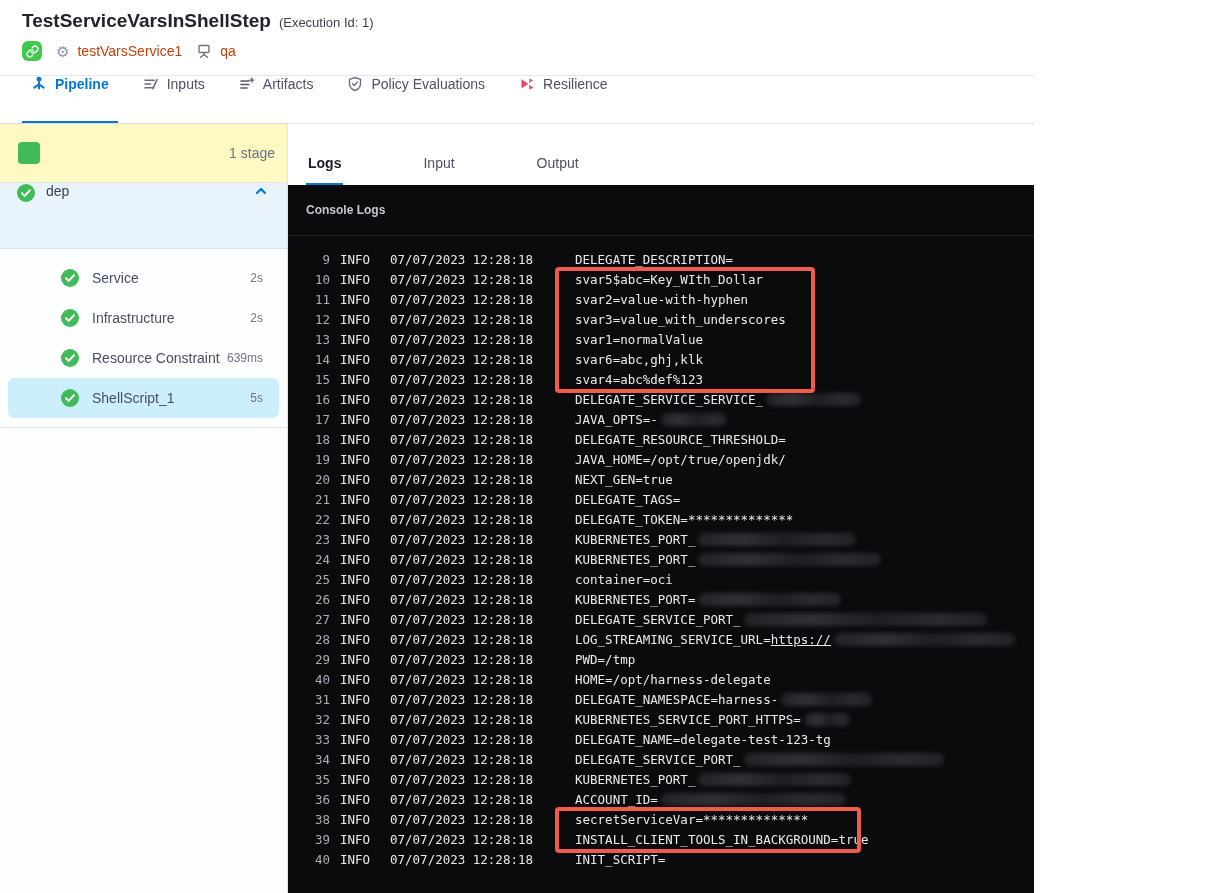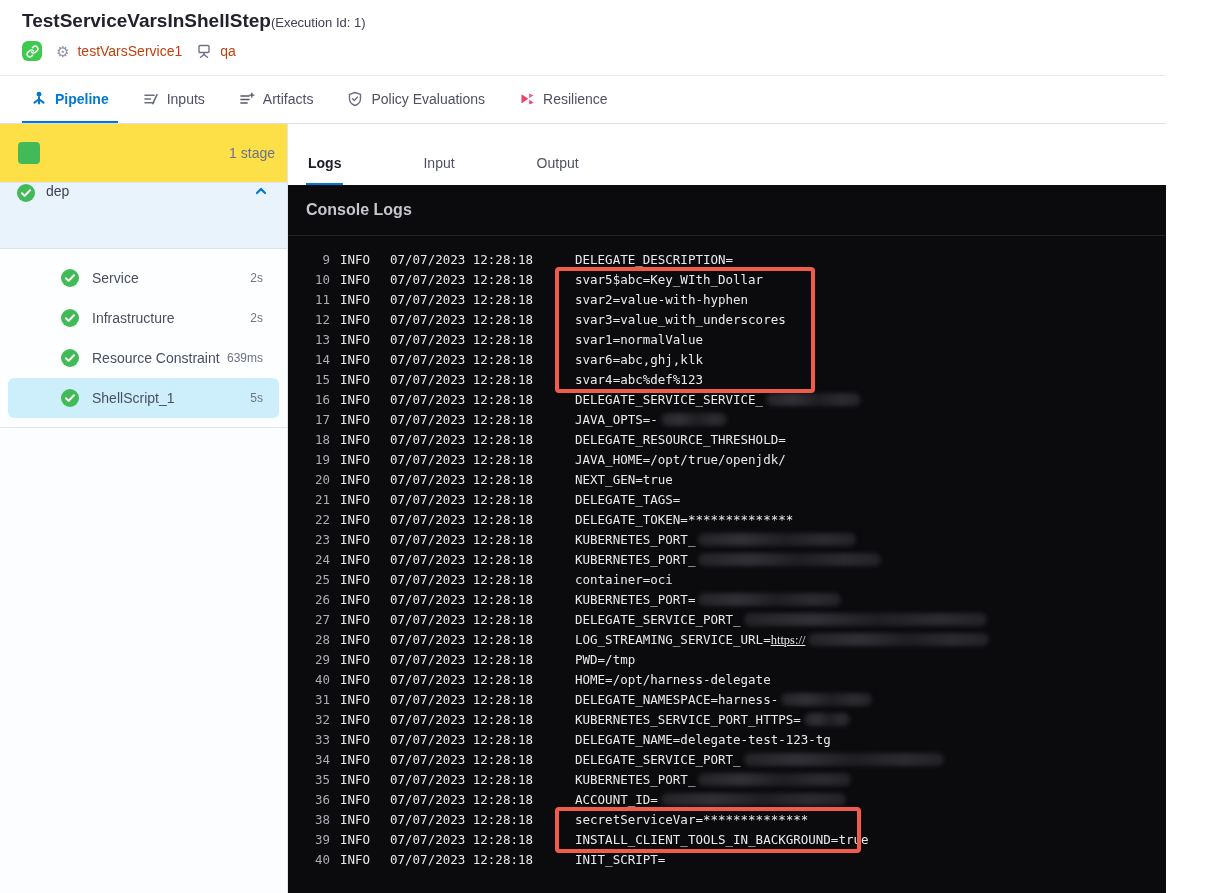--- a/index.html
+++ b/index.html
@@ -1,41 +1,41 @@
 <!DOCTYPE html>
 <html><head>
 <meta charset="utf-8">
 <style>
   * { margin:0; padding:0; box-sizing:border-box; }
   html,body { background:#fff; }
   body { width:1206px; height:893px; overflow:hidden; font-family:"Liberation Sans", sans-serif; color:#22222e; }
-  .page { width:1166px; height:893px; display:flex; flex-direction:column; }
+  .page { width:1034px; height:893px; display:flex; flex-direction:column; }
 
   
   .top-header { height:76px; background:#fff; border-bottom:1px solid #e7e8ee; padding:10px 0 0 22px; flex:none; }
   .title-row { display:flex; align-items:baseline; }
   .page-title { font-size:19px; font-weight:bold; color:#22222e; }
-  .exec-id { font-size:13px; color:#3f4151; }
+  .exec-id { font-size:13px; color:#3f4151; margin-left:8px; }
   .meta-row { display:flex; align-items:center; margin-top:9px; }
   .app-icon { width:20px; height:20px; border-radius:6px; background:#3fc94e; display:flex; align-items:center; justify-content:center; flex:none; }
   .gear-icon { font-size:15px; color:#8d93a3; margin-left:14px; line-height:1; }
   .meta-name { font-size:14px; color:#c2410c; margin-left:8px; }
   .env-icon { margin-left:14px; display:flex; }
 
   
   .main-tabs { height:48px; border-bottom:1px solid #dcdde5; display:flex; align-items:stretch; padding-left:22px; flex:none; background:#fff; }
-  .main-tab { display:flex; align-items:center; gap:8px; padding:0 9px; margin-right:16px; font-size:14px; color:#4f5162; border-bottom:2px solid transparent; cursor:pointer; }
+  .main-tab { display:flex; gap:8px; padding:0 9px; margin-right:16px; font-size:14px; color:#4f5162; border-bottom:2px solid transparent; cursor:pointer; }
   .main-tab.active { color:#0278d5; font-weight:bold; border-bottom-color:#0278d5; }
   .main-tab .ticon { display:flex; }
 
   
   .content { flex:1; display:flex; min-height:0; }
 
   
-  .sidebar { width:288px; flex:none; border-right:1px solid #e1e2ea; display:flex; flex-direction:column; background:#fde047; }
+  .sidebar { width:288px; flex:none; border-right:1px solid #e1e2ea; display:flex; flex-direction:column; background:#fef9c3; }
   .stage-header { height:59px; border-bottom:1px solid #e4e5ea; display:flex; align-items:center; padding:0 12px 0 18px; flex:none; }
   .stage-square { width:22px; height:22px; border-radius:4px; background:#42ba57; flex:none; }
   .stage-count { margin-left:auto; font-size:14px; color:#6f7286; }
   .stage-group { height:66px; background:#e9f3fb; border-bottom:1px solid #d7e4f0; display:flex; align-items:flex-start; padding:0 18px 0 16px; flex:none; cursor:pointer; }
   .stage-group-label { font-size:14px; color:#3e4052; margin-left:10px; }
   .stage-group .chev { margin-left:auto; display:flex; }
   .steps { padding:9px 8px; flex:none; border-bottom:1px solid #e4e5ea; background:#fdfeff; }
   .step-row { height:40px; display:flex; align-items:center; border-radius:6px; padding:0 16px 0 52px; cursor:pointer; }
   .step-row.selected { background:#cdeffb; }
   .step-label { font-size:14px; color:#4b4e63; margin-left:12px;text-align:center; }
@@ -43,29 +43,29 @@
   .sidebar-fill { flex:1; background:#fbfdfe; }
 
   
   .right-panel { flex:1; display:flex; flex-direction:column; min-width:0; }
   .log-tabs { height:61px; background:#fff; display:flex; align-items:flex-end; padding-left:18px; flex:none;gap:48px; }
   .log-tab { font-size:14px; color:#4f5162; padding:0 2px 12px; margin-right:30px; border-bottom:2px solid transparent; cursor:pointer; }
   .log-tab.active { color:#1c1c28; font-weight:bold; border-bottom-color:#0278d5; }
 
   .console { flex:1; background:#0b0b0e; display:flex; flex-direction:column; min-height:0; }
   .console-header { height:51px; border-bottom:1px solid #232329; display:flex; align-items:center; padding-left:18px; flex:none; }
-  .console-title { font-size:16px; font-weight:600; color:#c6c7cd; }
+  .console-title { font-size:12px; font-weight:600; color:#c6c7cd; }
   .console-body { flex:1; position:relative; overflow:hidden; padding-top:14px; }
 
   .log-row { height:20px; white-space:nowrap; font-family:"DejaVu Sans Mono", monospace; font-size:12.5px; line-height:20px; color:#e9eaec; padding-left:16px; }
   .c-num { display:inline-block; width:26px; text-align:right; margin-right:10px; color:#a9adb5; }
   .c-level { display:inline-block; width:32px; margin-right:18px; }
   .c-ts { display:inline-block; width:143px; margin-right:42px; }
   .c-msg { white-space:pre; }
-  .c-link { text-decoration:underline; cursor:pointer;font-family:Liberation Serif, serif; }
+  .c-link { text-decoration:underline; cursor:pointer; }
   .redact { display:inline-block; height:13px; border-radius:7px; vertical-align:-2px; margin-left:3px;
             background:linear-gradient(90deg,#232327,#303036 28%,#1f1f23 55%,#2b2b30 80%,#222226);
             filter:blur(2.2px); }
   .hl-box { position:absolute; border:4px solid #f15b4b; border-radius:4px; pointer-events:none; }
 </style>
 </head>
 <body>
 
 <div class="page">
 

